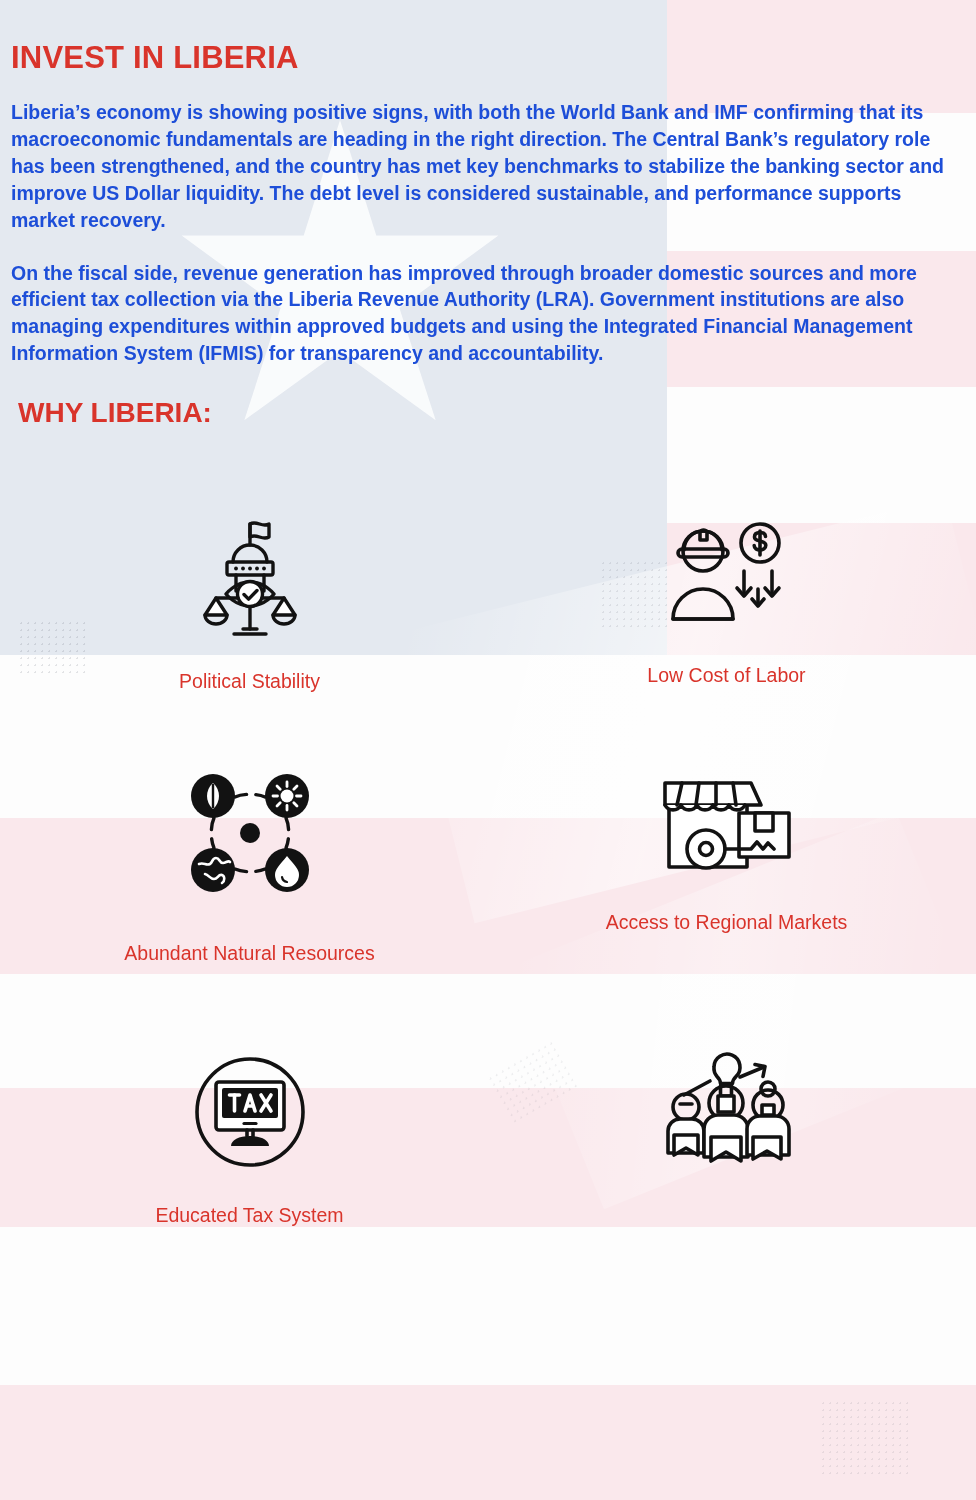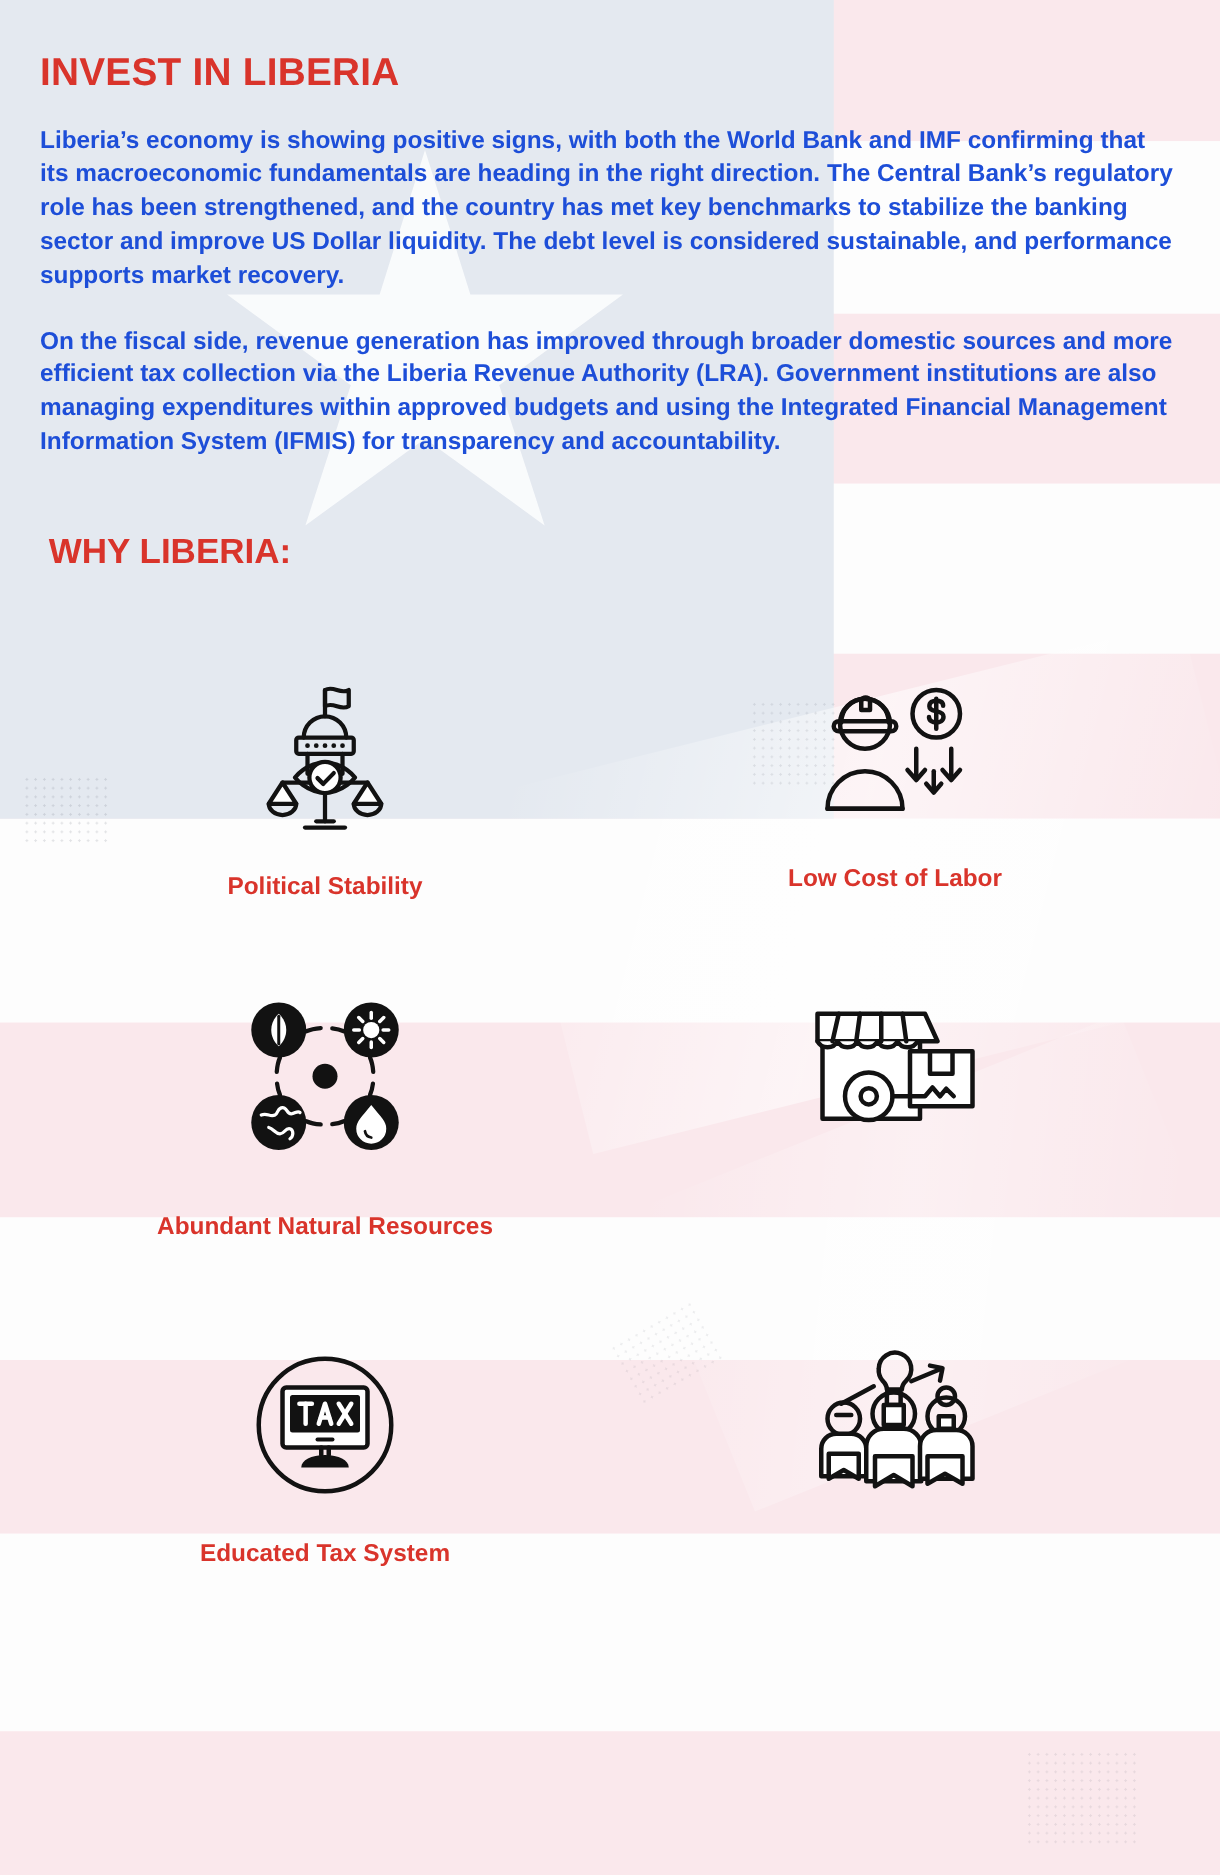--- a/index.html
+++ b/index.html
@@ -56,21 +56,21 @@
   .dots {
     position: absolute;
     background-image: radial-gradient(rgba(90,95,110,.30) 1px, transparent 1px);
     background-size: 7px 7px;
   }
 
   
   #content {
     position: relative;
     z-index: 2;
-    padding: 0 32px;
+    padding: 0 11px;
   }
 
   h1#title {
     color: #d9342b;
     font-size: 31px;
     font-weight: bold;
     letter-spacing: .2px;
     margin-top: 42px;
     line-height: 1;
   }
@@ -82,21 +82,21 @@
     line-height: 1.38;
     margin-top: 26px;
     max-width: 936px;
   }
   .body-copy + .body-copy { }
 
   h2#why {
     color: #d9342b;
     font-size: 28px;
     font-weight: bold;
-    margin-top: 60px;
+    margin-top: 32px;
     margin-left: 7px;
     line-height: 1;
   }
 
   
   #features {
     margin-top: 78px;
     display: grid;
     grid-template-columns: 1fr 1fr;
     row-gap: 50px;
@@ -111,21 +111,21 @@
     height: 142px;
     display: flex;
     align-items: center;
     justify-content: center;
   }
   .feature .icon-wrap svg { display: block; }
   .feature .caption {
     margin-top: 16px;
     color: #d9342b;
     font-size: 19.5px;
-    font-weight: bold;
+    font-weight: normal;
     text-align: right;
     line-height: 1.25;
     max-width: 330px;
   }
   .feature.row2 .icon-wrap { height: 150px; }
   .feature.row3 .icon-wrap { height: 150px; }
   #features .feature:nth-child(1) { padding-top: 6px; }
   #features .feature:nth-child(3) { padding-top: 14px; gap: 17px; }
   #features .feature:nth-child(5) { padding-top: 22px; }
   #features .feature:nth-child(6) { padding-top: 14px; }
@@ -294,20 +294,21 @@
             <path d="M74 22 l3 22"></path>
 
           <rect x="80" y="52" width="50" height="44" fill="#ffffff"></rect>
           <rect x="96" y="52" width="18" height="18" fill="#ffffff"></rect>
 
           <circle cx="47" cy="88" r="19" fill="#ffffff"></circle>
           <circle cx="47" cy="88" r="6.5"></circle>
           <path d="M66 88 h26 l6 -7 l6 7 l5 -6 l6 6" fill="#ffffff"></path>
         </svg>
       </div>
+      <div class="caption">Access to Regional Markets</div>
     </div>
 
     <div class="feature row3">
       <div class="icon-wrap">
         <svg width="118" height="118" viewBox="0 0 118 118" fill="none" stroke="#121212" stroke-width="3.6" stroke-linecap="round" stroke-linejoin="round">
           <circle cx="59" cy="59" r="53"></circle>
 
           <rect x="25" y="29" width="68" height="48" rx="3" fill="#ffffff"></rect>
 
           <rect x="31" y="35" width="56" height="30" rx="2" fill="#121212" stroke="none"></rect>

